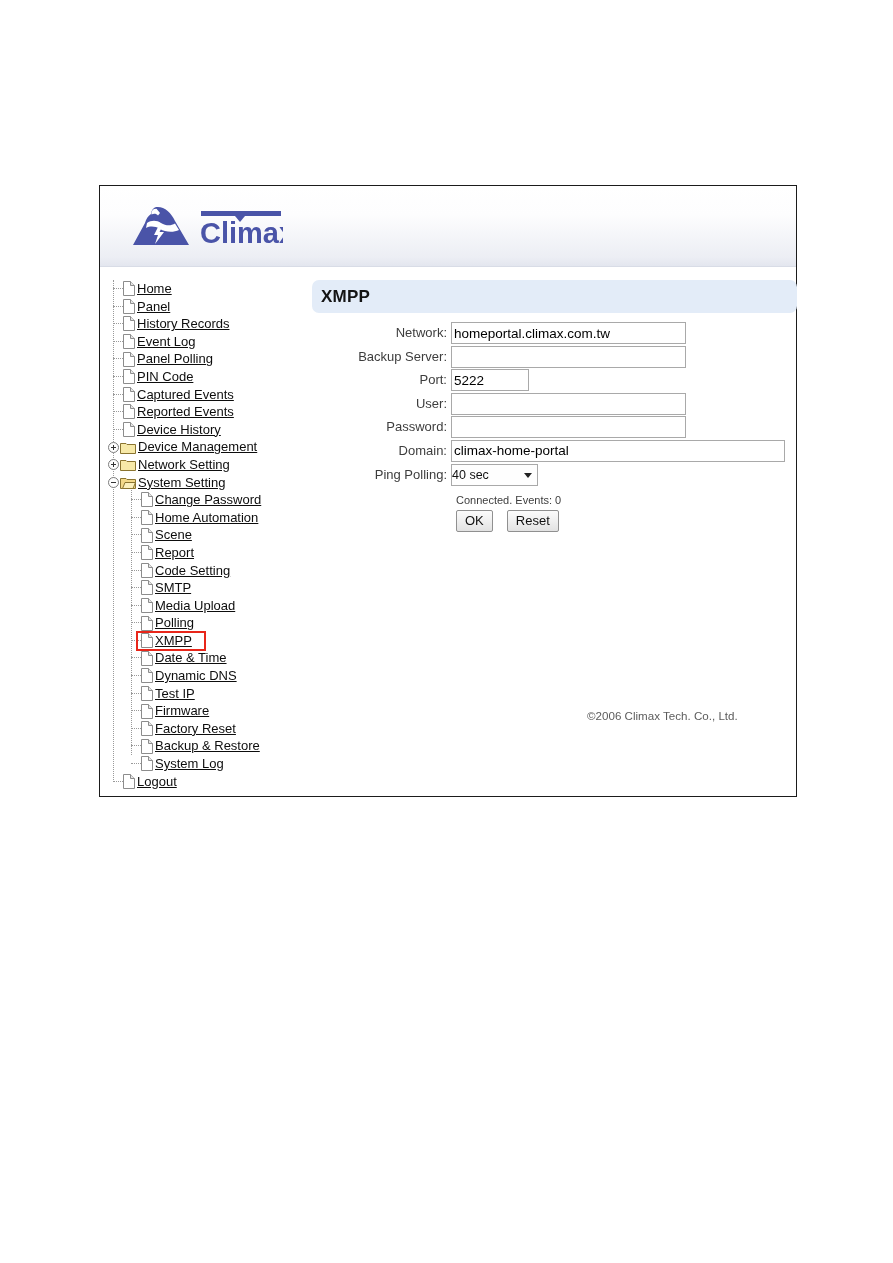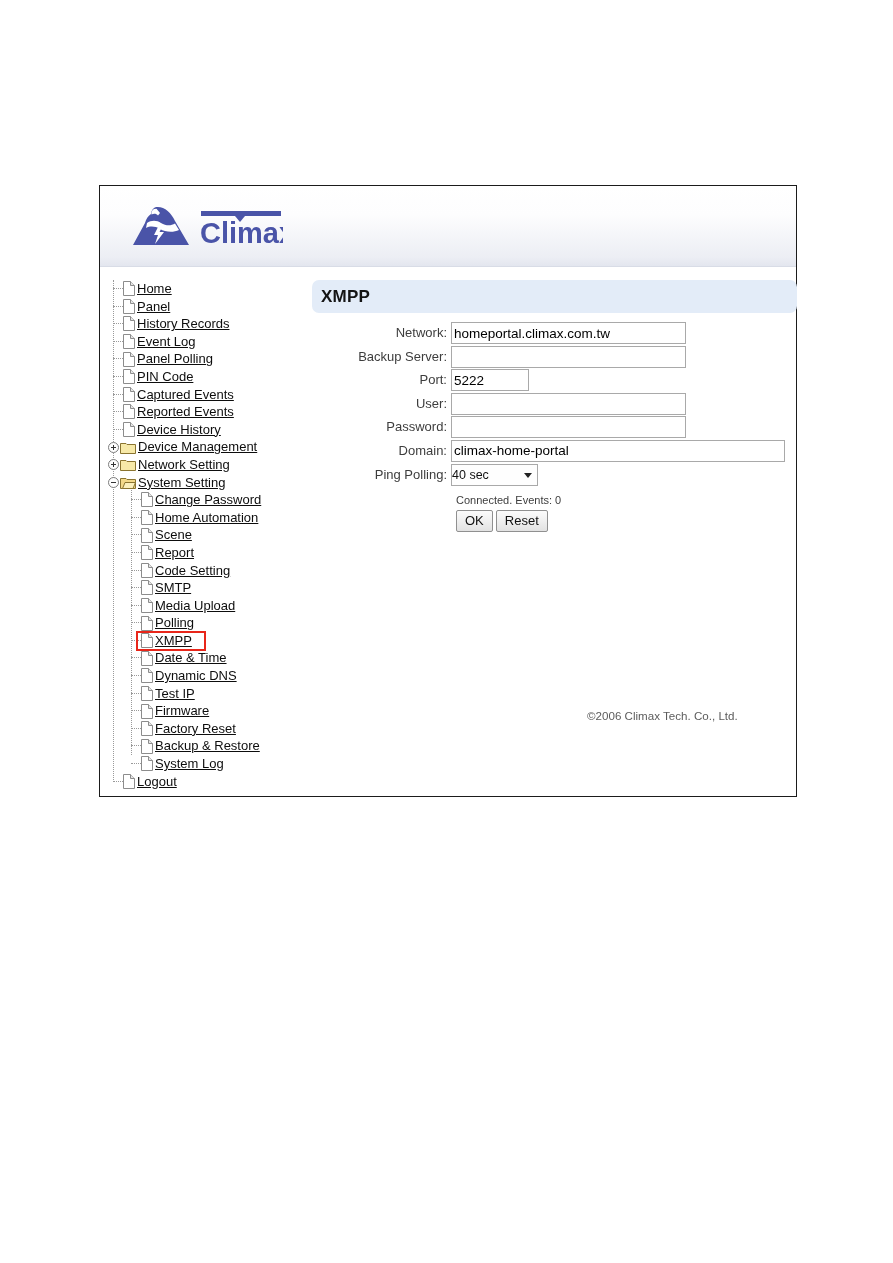--- a/index.html
+++ b/index.html
@@ -254,21 +254,21 @@
     margin-top: 7px;
     margin-left: 144px;
     font-size: 11px;
     color: #3d3d3d;
     white-space: nowrap;
   }
   .btnrow {
     margin-top: 4px;
     margin-left: 144px;
     display: flex;
-    gap: 3px;
+    gap: 14px;
   }
   .btn {
     height: 22px;
     min-width: 36px;
     padding: 0 8px;
     border: 1px solid #909090;
     border-radius: 2px;
     background: linear-gradient(to bottom, #fbfbfb 0%, #efefef 52%, #e2e2e2 100%);
     font-family: "Liberation Sans", sans-serif;
     font-size: 13px;

